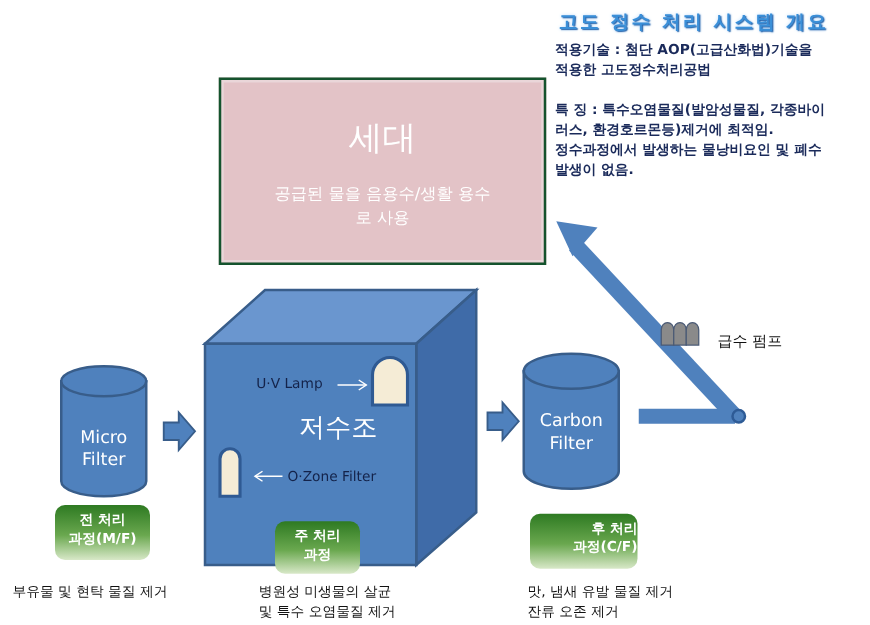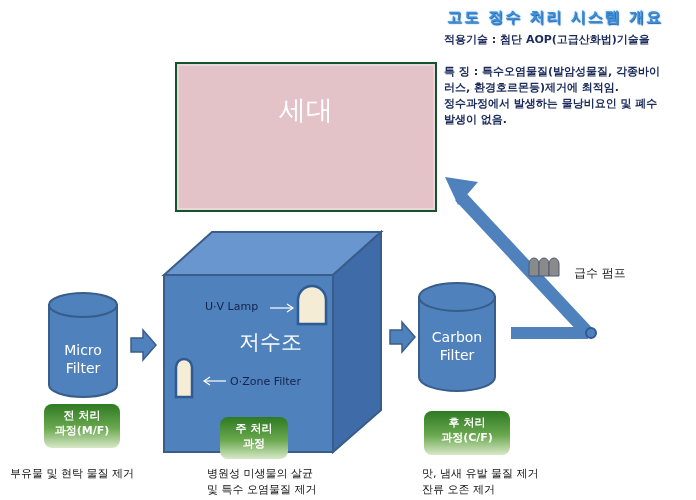--- a/index.html
+++ b/index.html
@@ -102,29 +102,34 @@
 
   <g>
     <path d="M419,297 v80 a38,14 0 0 0 76,0 v-80 z" fill="#4f81bd" stroke="#385d8a" stroke-width="2"></path>
     <ellipse cx="457" cy="297" rx="38" ry="14" fill="#4f81bd" stroke="#385d8a" stroke-width="2"></ellipse>
   </g>
 </svg>
 
 <div class="abs title">고도 정수 처리 시스템 개요</div>
 <div class="abs desc">
   <p>적용기술 : 첨단 AOP(고급산화법)기술을</p>
+  <p>적용한 고도정수처리공법</p>
   <div class="gap"></div>
   <p>특 징 : 특수오염물질(발암성물질, 각종바이</p>
   <p>러스, 환경호르몬등)제거에 최적임.</p>
   <p>정수과정에서 발생하는 물낭비요인 및 폐수</p>
   <p>발생이 없음.</p>
 </div>
 
 <div class="abs household">
   <div class="hh-title">세대</div>
+  <div class="hh-desc">
+    <div>공급된 물을 음용수/생활 용수</div>
+    <div>로 사용</div>
+  </div>
 </div>
 
 <div class="abs lbl uv-label">U·V Lamp</div>
 <div class="abs tank-title">저수조</div>
 <div class="abs lbl ozone-label">O·Zone Filter</div>
 
 <div class="abs cyl-text" style="left:49px;top:341px;width:68px;">
   <div>Micro</div>
   <div>Filter</div>
 </div>
@@ -136,21 +141,21 @@
 <div class="abs lbl" style="left:574px;top:265px;font-size:12px;color:#111;">급수 펌프</div>
 
 <div class="abs badge" style="left:44px;top:404px;width:76px;height:40px;">
   <div>전 처리</div>
   <div>과정(M/F)</div>
 </div>
 <div class="abs badge" style="left:220px;top:417px;width:68px;height:38px;">
   <div>주 처리</div>
   <div>과정</div>
 </div>
-<div class="abs badge" style="left:424px;top:411px;width:86px;height:40px;">
+<div class="abs badge" style="left:424px;top:411px;width:86px;height:40px;text-align:right;">
   <div>후 처리</div>
   <div>과정(C/F)</div>
 </div>
 
 <div class="abs caption" style="left:10px;top:466px;">
   <div>부유물 및 현탁 물질  제거</div>
 </div>
 <div class="abs caption" style="left:207px;top:466px;">
   <div>병원성 미생물의 살균</div>
   <div>및 특수 오염물질 제거</div>

